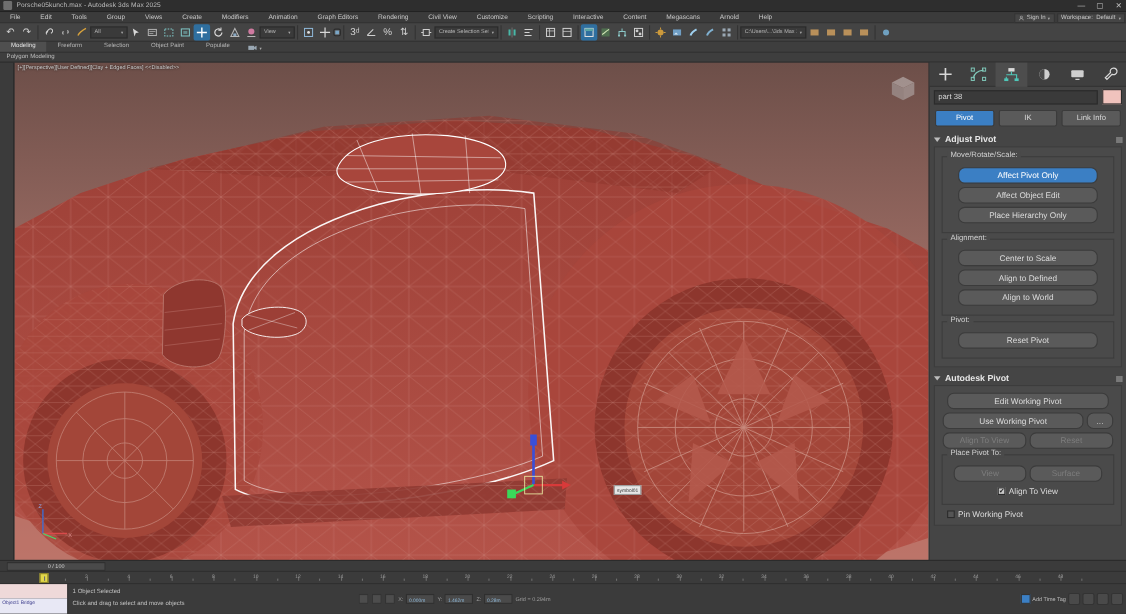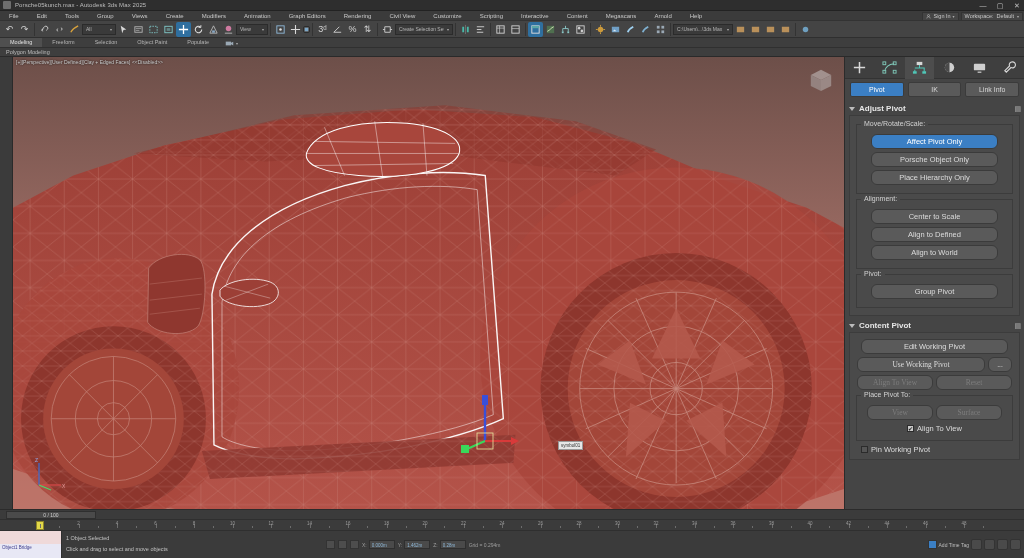--- a/index.html
+++ b/index.html
@@ -94,21 +94,21 @@
   .grip { margin-left:auto; font-size:7px; color:#888; letter-spacing:-1px;}
   .roll-b { border:1px solid #3c3c3c; background:#4a4a4a; padding:3px; margin-bottom:3px;}
   .grp { border:1px solid #3c3c3c; margin:5px 3px 4px 3px; padding:6px 6px 5px 6px; position:relative;}
   .grp-t { position:absolute; top:-5px; left:4px; background:#4a4a4a; padding:0 3px;
      font-size:7px; color:#d2d2d2;}
   .pbtn { height:15px; background:#5a5a5a; border:1px solid #3b3b3b; border-radius:6px;
      display:flex; align-items:center; justify-content:center; font-size:7.5px;
      color:#dcdcdc; margin:3px 8px; }
   .pbtn.blue { background:#3b7fc4; color:#fff; }
   .pbtn.dis { color:#7d7d7d; }
-  .rowbtns { display:flex; gap:3px; margin:3px 4px;font-family:Liberation Serif, serif;}
+  .rowbtns { display:flex; gap:3px; margin:3px 4px;}
   .rowbtns .pbtn { margin:0; flex:1; }
   .rowbtns .pbtn.small { flex:0 0 24px; }
   .chk { display:flex; align-items:center; justify-content:center; gap:3px;
      font-size:7.5px; color:#dcdcdc; margin:4px 0 2px 0;}
   .box { width:7px; height:7px; border:1px solid #2b2b2b; background:#c9c9c9; color:#222;
      font-size:6px; line-height:6px; text-align:center;}
   .box.empty { background:#555; }
 
   
   .timeline { height:10px; background:#3b3b3b; border-top:1px solid #2b2b2b; position:relative;}
@@ -591,57 +591,61 @@
             <path d="M6 13h4" stroke="#cfcfcf" stroke-width="1.3"></path>
             </svg>
           </div>
         <div class="cp-tab">
           <svg width="15" height="15" viewBox="0 0 16 16">
             <path d="M11 2a3.2 3.2 0 00-3 4.4L3 11.4l1.6 1.6 5-5A3.2 3.2 0 1011 2z" fill="none" stroke="#d8d8d8" stroke-width="1.2"></path>
             </svg>
           </div>
       </div>
 
+      <div class="cp-name">
+        <input type="text" value="part 38" style="">
+        <div class="cp-color"></div>
+      </div>
 
       <div class="cp-row3">
         <div class="cbtn blue">Pivot</div>
         <div class="cbtn">IK</div>
         <div class="cbtn">Link Info</div>
       </div>
 
       <div class="roll">
         <div class="roll-h">
           <span class="tri"></span>
           <span>Adjust Pivot</span>
           <span class="grip">▤</span>
         </div>
         <div class="roll-b">
           <div class="grp">
             <div class="grp-t">Move/Rotate/Scale:</div>
             <div class="pbtn blue">Affect Pivot Only</div>
-            <div class="pbtn">Porsche Object Only</div>
+            <div class="pbtn">Affect Object Edit</div>
             <div class="pbtn">Place Hierarchy Only</div>
           </div>
           <div class="grp">
             <div class="grp-t">Alignment:</div>
             <div class="pbtn">Center to Scale</div>
             <div class="pbtn">Align to Defined</div>
             <div class="pbtn">Align to World</div>
           </div>
           <div class="grp">
             <div class="grp-t">Pivot:</div>
-            <div class="pbtn">Group Pivot</div>
+            <div class="pbtn">Reset Pivot</div>
           </div>
         </div>
       </div>
 
       <div class="roll">
         <div class="roll-h">
           <span class="tri"></span>
-          <span>Content Pivot</span>
+          <span>Autodesk Pivot</span>
           <span class="grip">▤</span>
         </div>
         <div class="roll-b">
           <div class="pbtn">Edit Working Pivot</div>
           <div class="rowbtns">
             <div class="pbtn">Use Working Pivot</div>
             <div class="pbtn small">...</div>
           </div>
           <div class="rowbtns">
             <div class="pbtn dis">Align To View</div>

